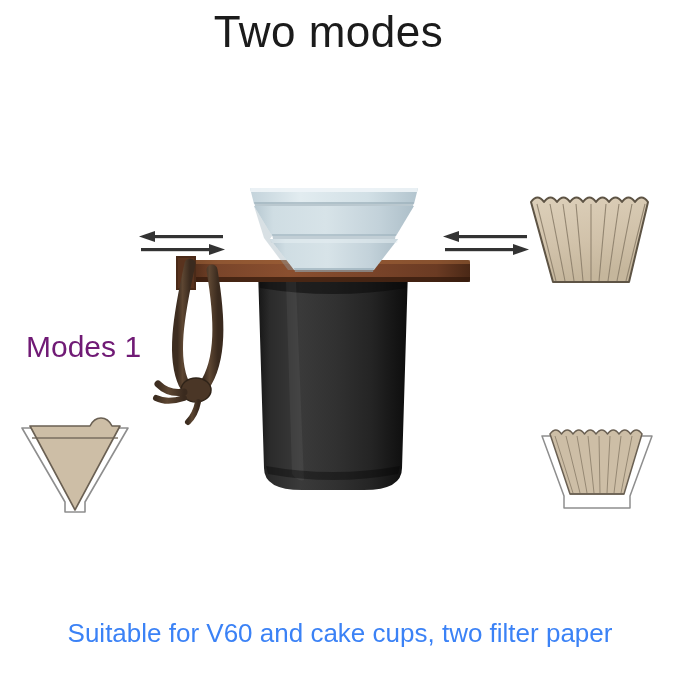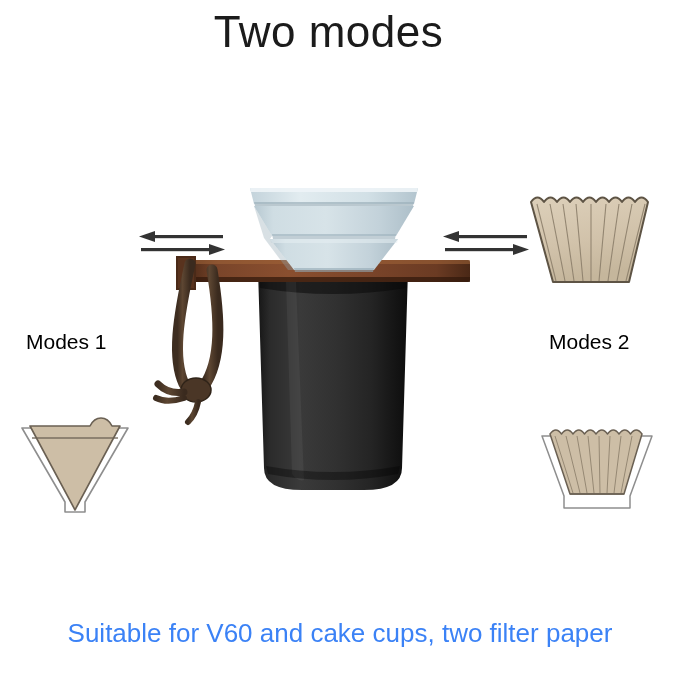--- a/index.html
+++ b/index.html
@@ -24,23 +24,23 @@
     width: 657px;
     text-align: center;
     font-size: 44px;
     font-weight: 400;
     color: #1b1b1b;
     letter-spacing: 0.5px;
     line-height: 1.1;
   }
   .mode-label {
     position: absolute;
-    font-size: 21px;
+    font-size: 30px;
     font-weight: 400;
-    color: #000000;
+    color: #701a75;
     white-space: nowrap;
   }
   #mode-label-1 { left: 26px;  top: 330px; }
   #mode-label-2 { left: 549px; top: 330px; }
 
   .caption {
     position: absolute;
     left: 0;
     top: 618px;
     width: 680px;
@@ -252,17 +252,16 @@
         <path d="M120 61 L248 61 L224 92 L144 92 Z" fill="url(#dripperG)"></path>
         <path d="M120 61 L248 61 L247 65 L121 65 Z" fill="#e6eff3" opacity="0.55"></path>
         <path d="M144 90 L224 90 L223 94 L145 94 Z" fill="#93a8b4" opacity="0.6"></path>
 
         <path d="M104 28 L122 58 L120 61 L144 92 L138 92 L114 60 Z" fill="#8fa5b1" opacity="0.35"></path>
       </g>
     </svg>
   </div>
 
   <div class="mode-label" id="mode-label-1">Modes 1</div>
-  <div class="mode-label" id="mode-label-2">Modes 2</div>
 
   <div class="caption">Suitable for V60 and cake cups, two filter paper</div>
 
 </div>
 
 </body></html>

